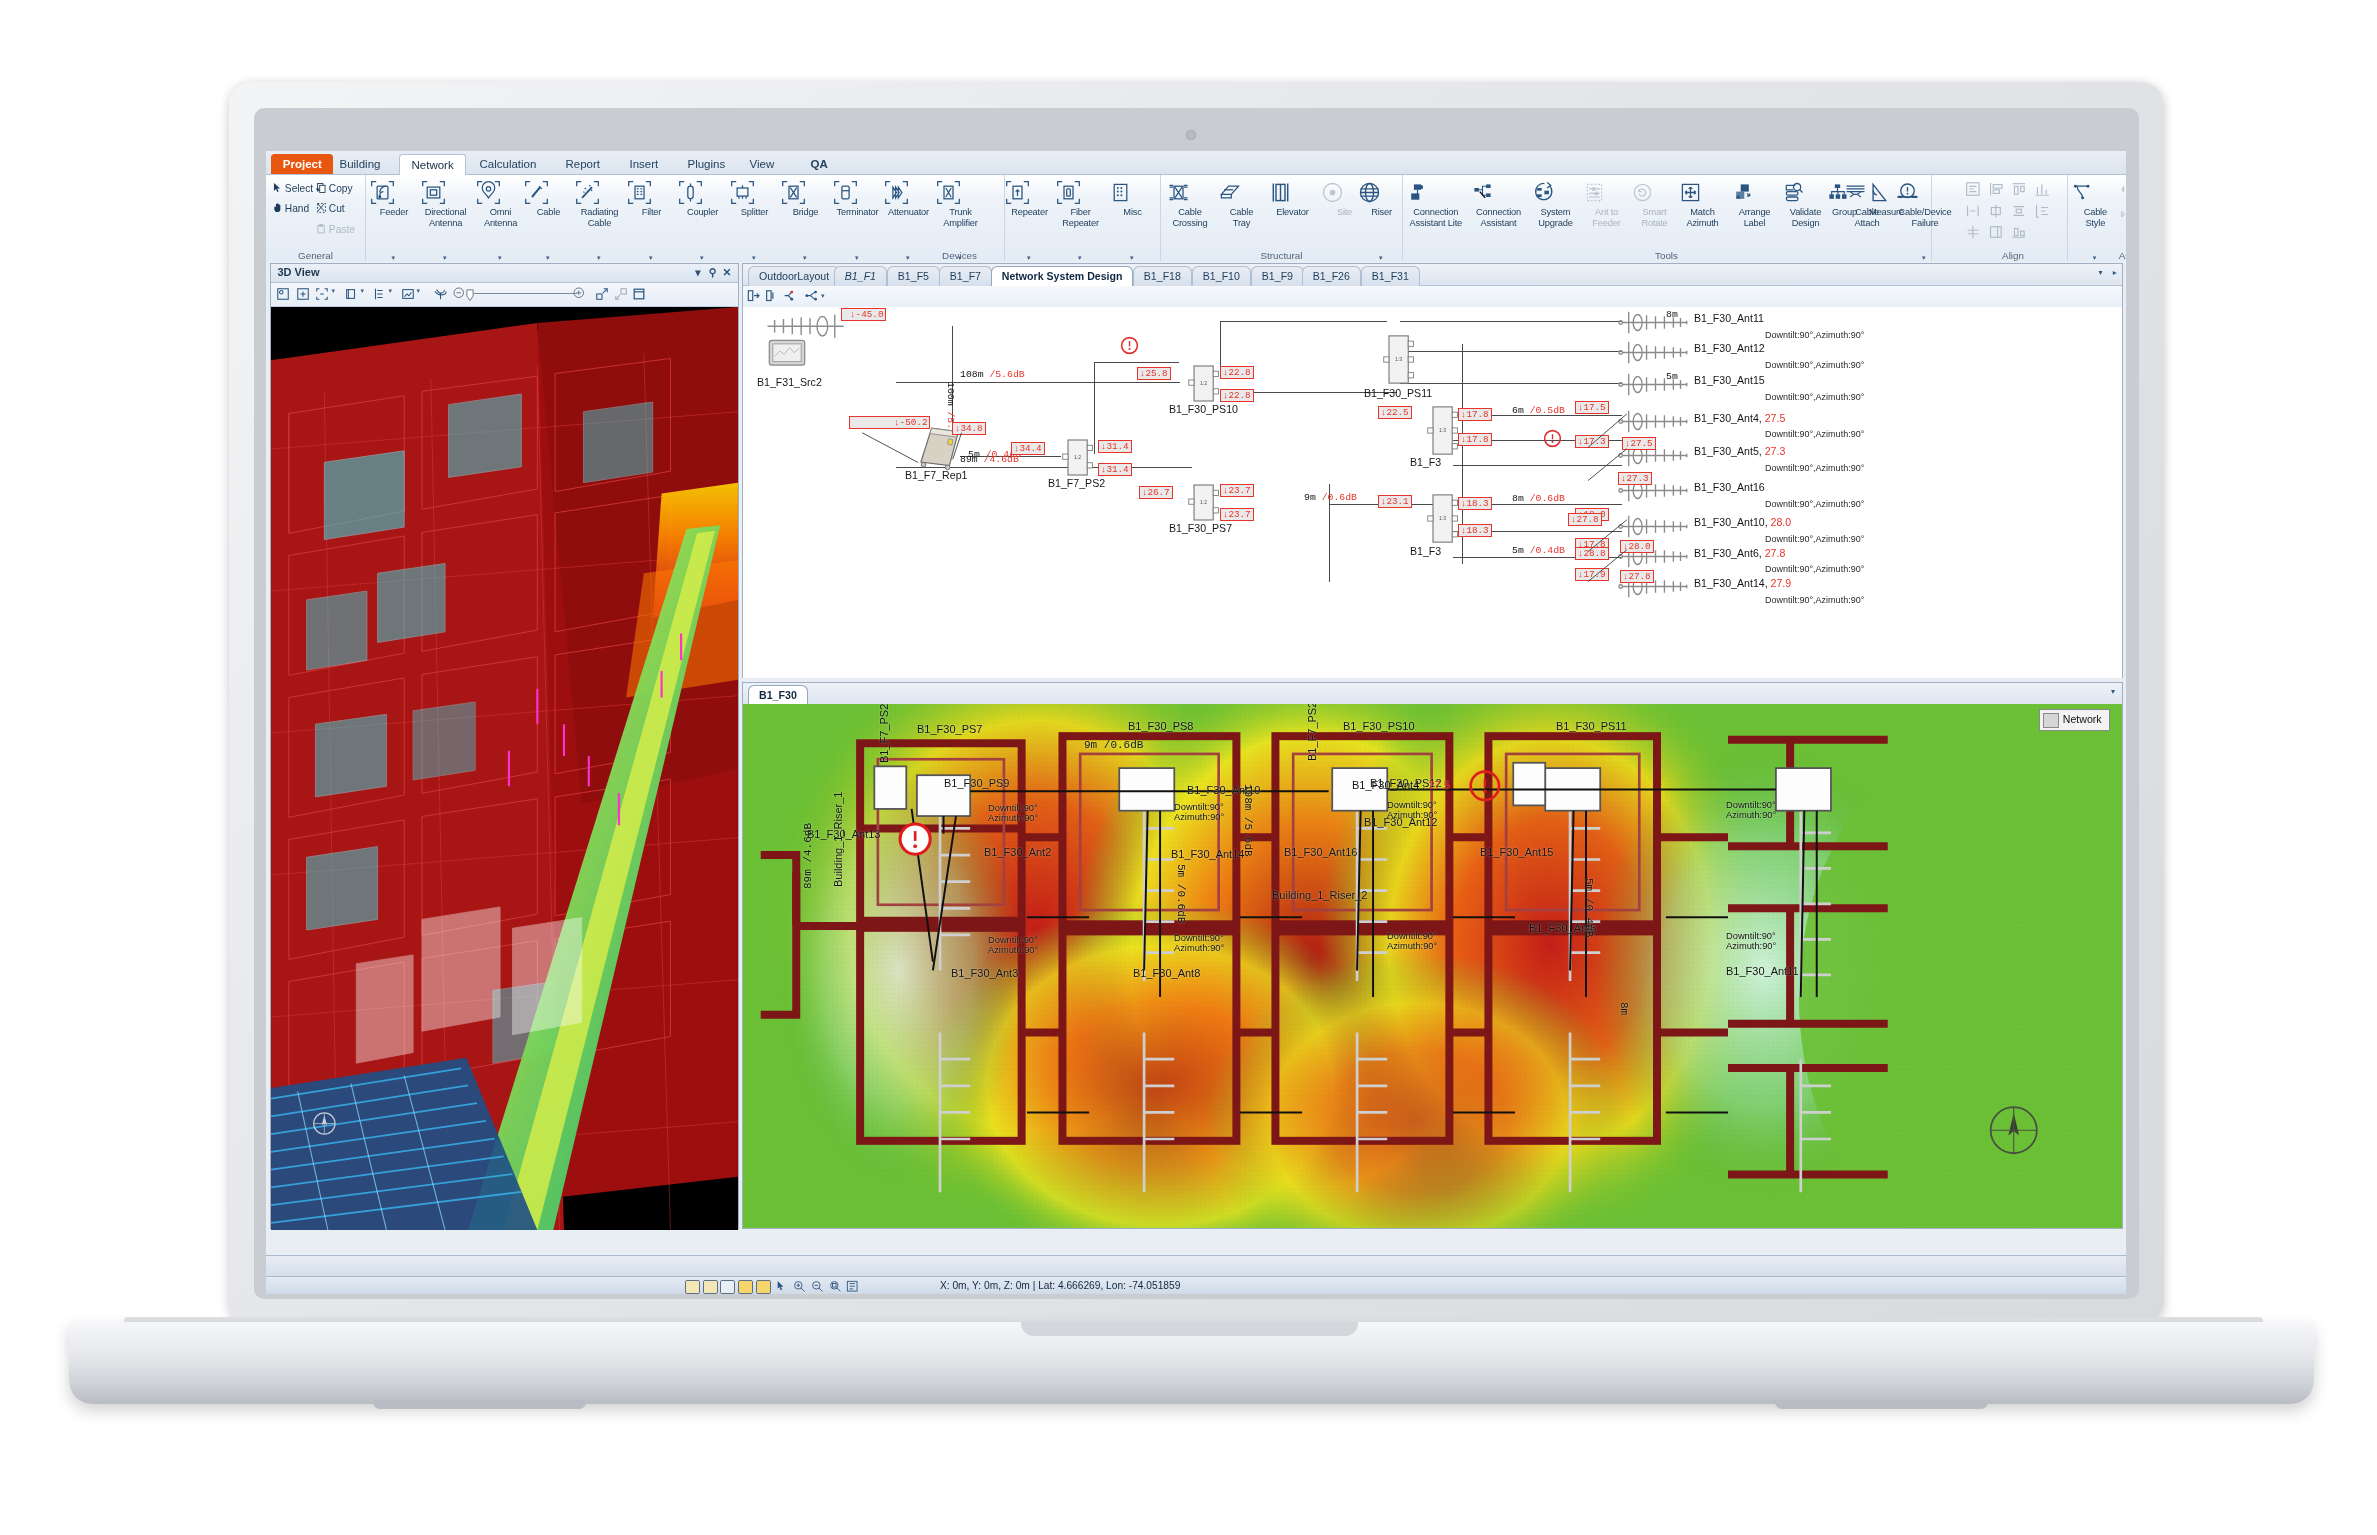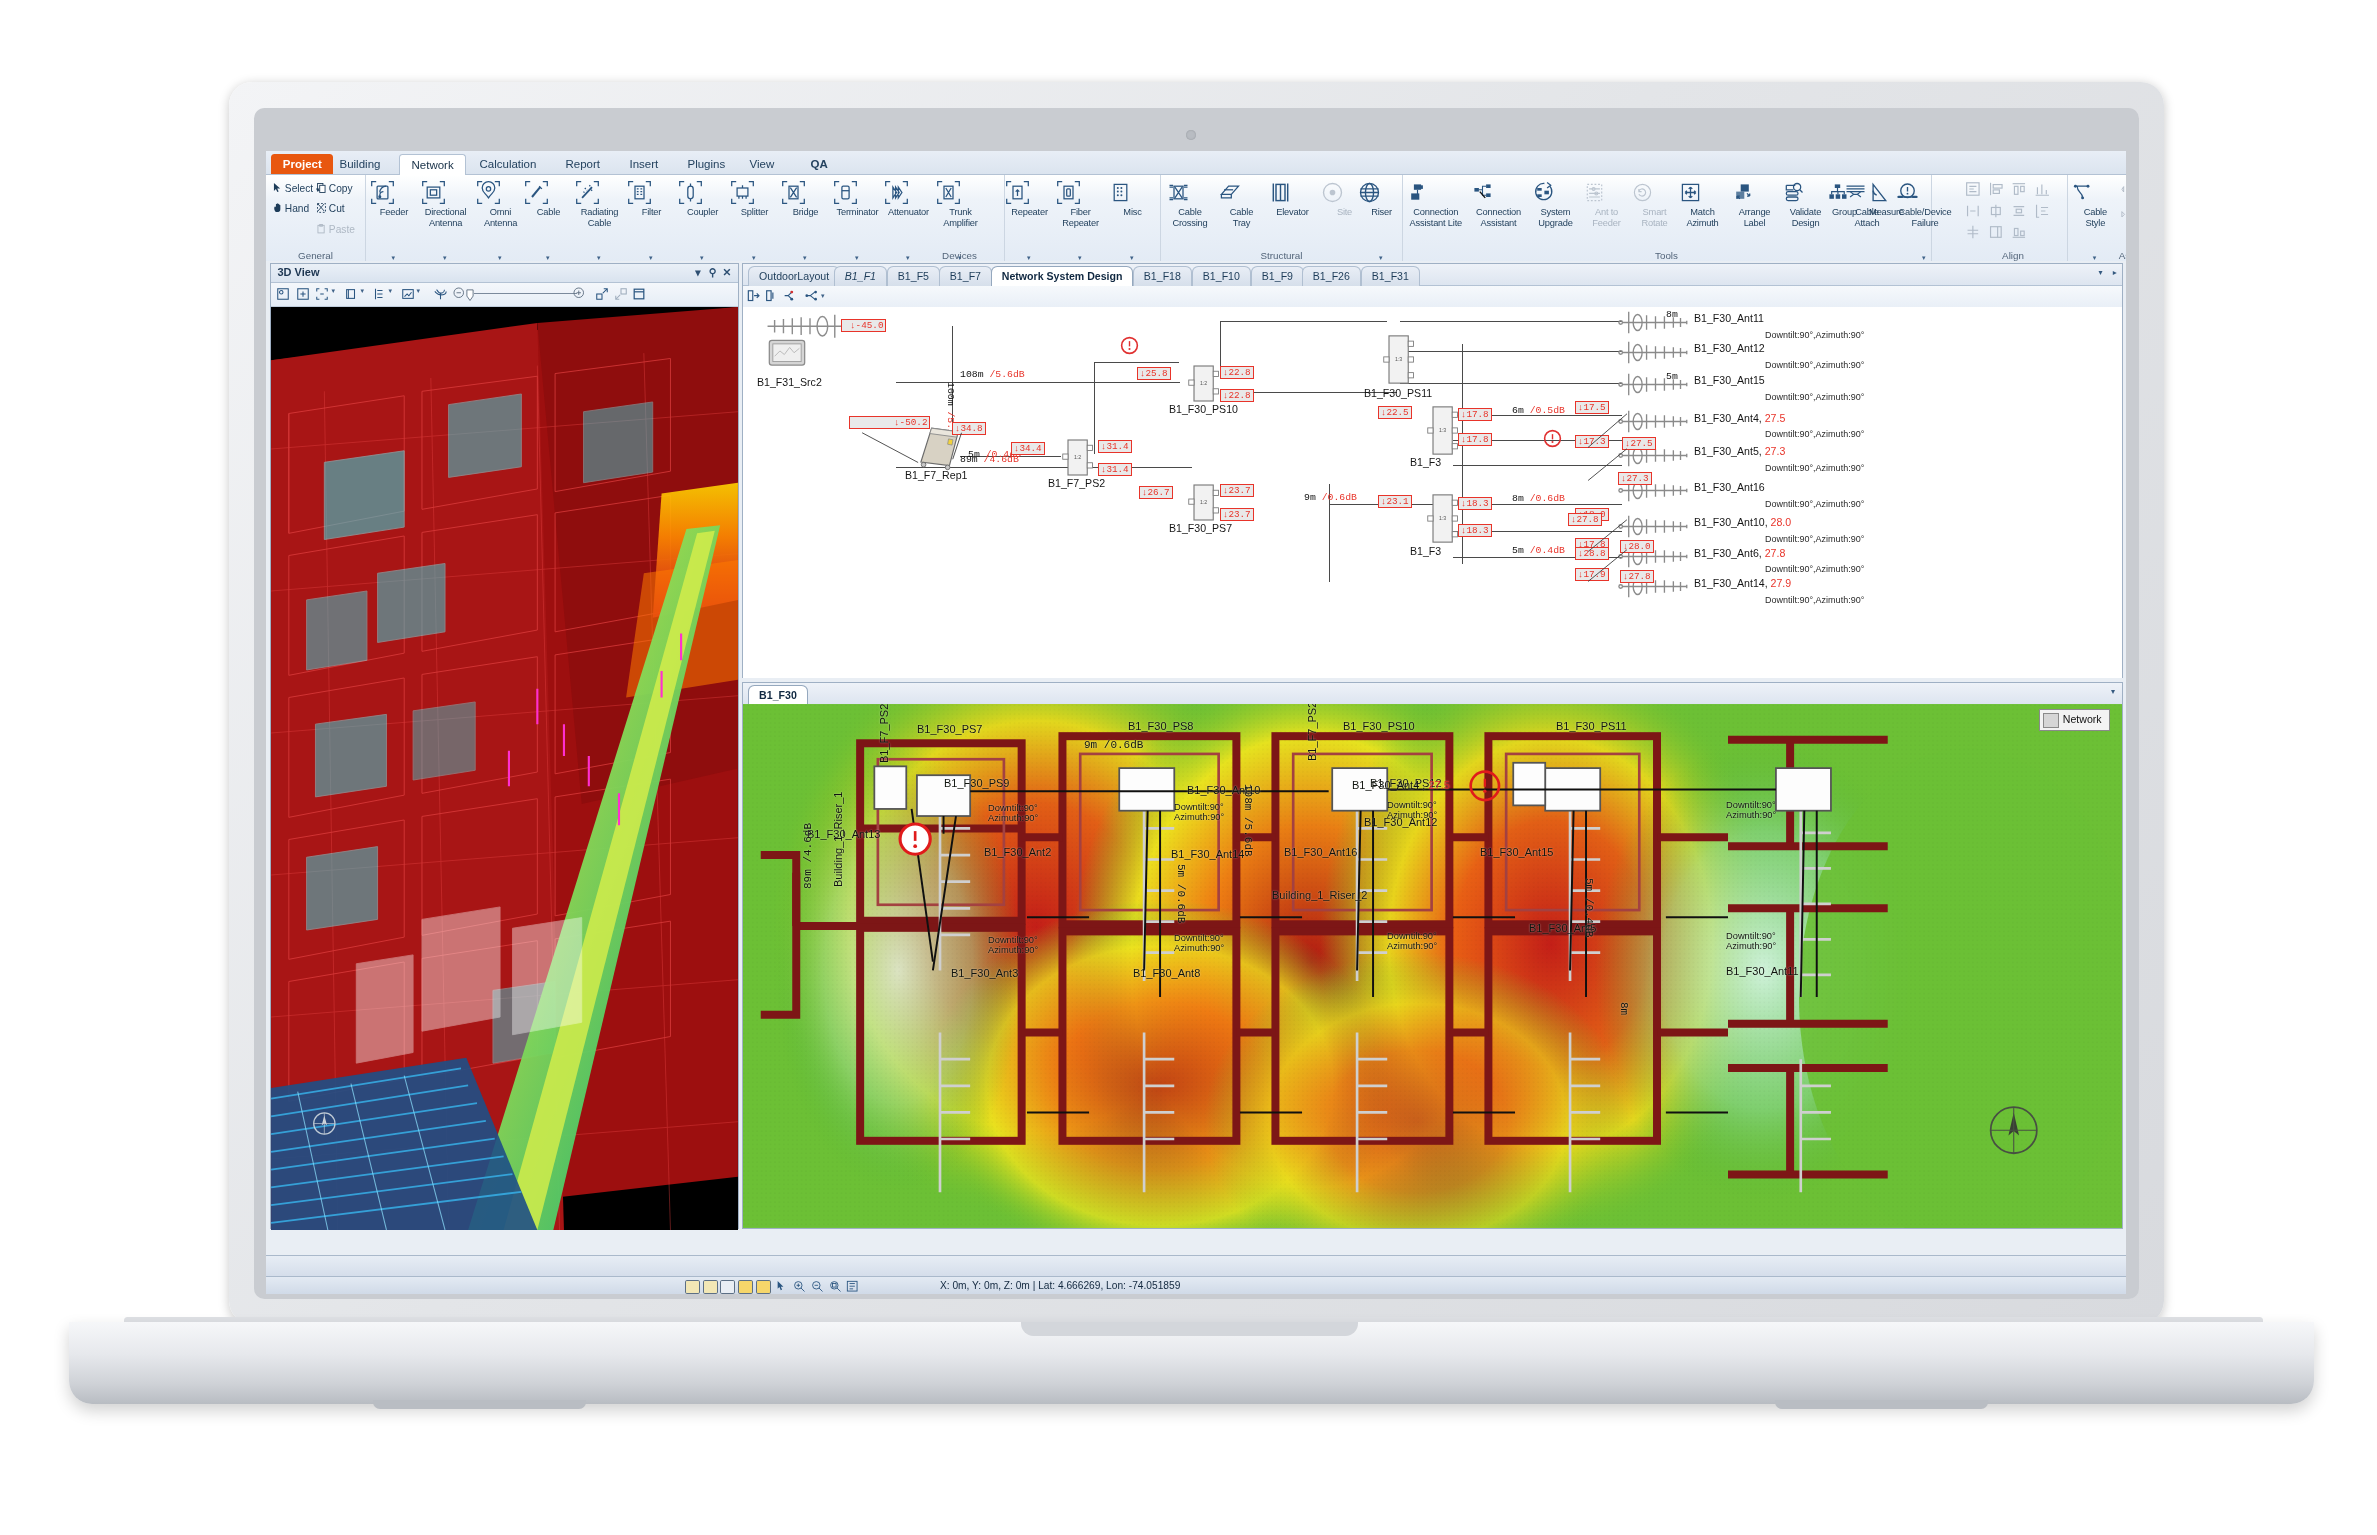--- a/index.html
+++ b/index.html
@@ -1089,21 +1089,21 @@
                     <path d="M80 3v26"></path>
                   </g>
                   <g>
                     <rect x="6" y="32" width="40" height="28" rx="3" fill="#d5d5d5" stroke="#8a8a8a" stroke-width="1.4"></rect>
                     <rect x="10" y="36" width="32" height="20" fill="#efefef" stroke="#9a9a9a"></rect>
                     <path d="M12 50 l6-6 5 4 6-8 5 6 6-5" stroke="#b5b5b5" fill="none"></path>
                   </g>
                 </svg>
               </div>
               <div class="nlabel" style="left:14px;top:69px;">B1_F31_Src2</div>
-              <div class="vbox" style="left:98px;top:12px;padding-left:8px;">↓-45.0</div>
+              <div class="vbox" style="left:98px;top:1px;padding-left:8px;">↓-45.0</div>
 
               <div class="clen" style="left:213px;top:75px;transform:rotate(90deg);transform-origin:left top;">
                 <span>100m</span>
                 <i>/5.2dB</i>
               </div>
 
               <div class="nd" style="left:169px;top:114px;">
                 <svg width="57" height="50" viewBox="0 0 64 56">
                   <g>
                     <path d="M10 46 L22 8 L52 12 L42 50 Z" fill="#d8d2c4" stroke="#6b6b6b" stroke-width="1.3"></path>

